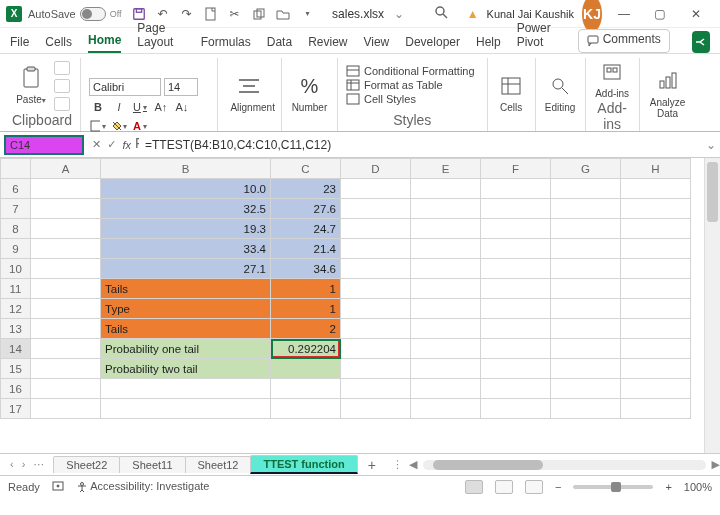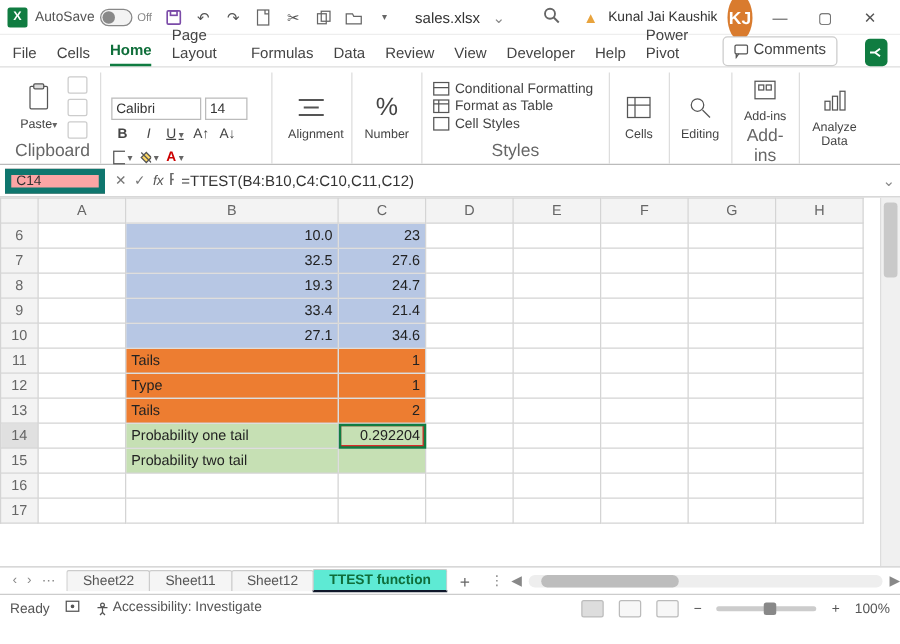--- a/index.html
+++ b/index.html
@@ -37,21 +37,21 @@
   .combo{border:1px solid #bbb;background:#fff;height:18px;font-size:11px;padding:0 3px;display:flex;align-items:center;justify-content:space-between;}
   .mini{width:18px;height:16px;border:1px solid transparent;display:flex;align-items:center;justify-content:center;font-size:11px;color:#444;border-radius:2px;}
   .mini.bold{font-weight:bold;}
   .mini.italic{font-style:italic;}
   .mini.underline{text-decoration:underline;}
   .styles-body{display:flex;flex-direction:column;gap:2px;font-size:11px;color:#444;}
   .styles-body .row{display:flex;align-items:flex-end;gap:4px;}
   .ribbon svg{stroke:#555;}
   .dropdown-caret{font-size:8px;color:#666;}
   .namebox-row{height:26px;display:flex;align-items:center;border-bottom:1px solid #ccc;}
-  .namebox{width:80px;border:5px solid #0f766e;margin:2px 0 2px 4px;height:20px;font-size:11px;padding:0 4px;display:flex;align-items:center;justify-content:space-between;background:#fca5a5;}
+  .namebox{width:80px;border:2px solid #0f766e;margin:2px 0 2px 4px;height:20px;font-size:11px;padding:0 4px;display:flex;align-items:center;justify-content:space-between;background:#d946ef;}
   .fx-icons{display:flex;gap:6px;padding:0 8px;color:#777;font-size:11px;align-items:center;}
   .fx-label{font-style:italic;color:#555;}
   .formula-input{flex:1;font-size:12px;padding:0 6px;background:#fff;}
   .formula-expand{width:18px;text-align:center;color:#888;}
   .grid-wrap{position:relative;height:295px;overflow:hidden;display:flex;}
   .grid-main{flex:1;overflow:hidden;}
   table.sheet{border-collapse:collapse;table-layout:fixed;}
   table.sheet th, table.sheet td{border:1px solid #d4d4d4;height:20px;font-size:11.5px;padding:0 4px;overflow:hidden;white-space:nowrap;background:#fff;color:#222;}
   table.sheet th{background:#f3f3f3;color:#666;font-weight:normal;text-align:center;}
   th.corner{background:#f3f3f3;width:30px;}

